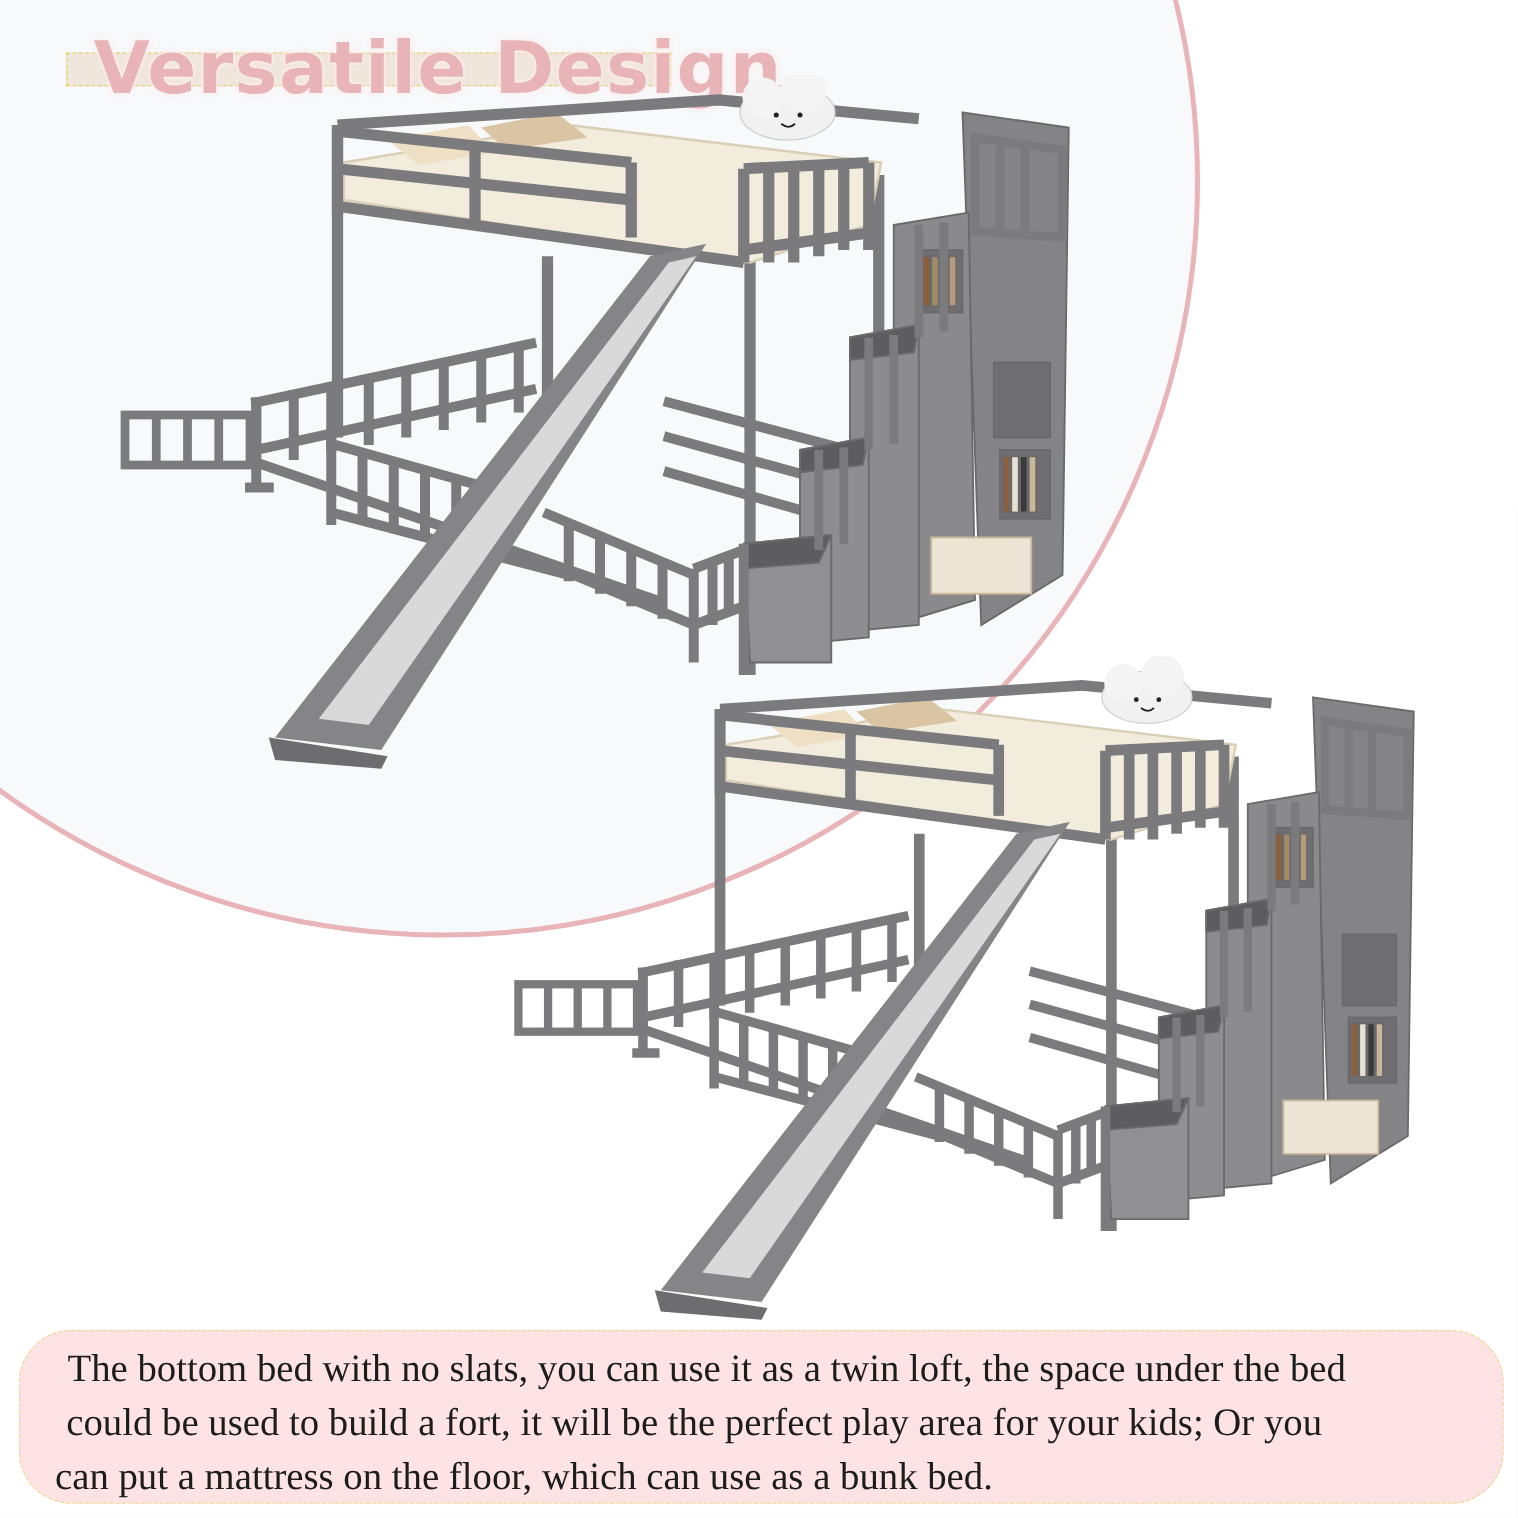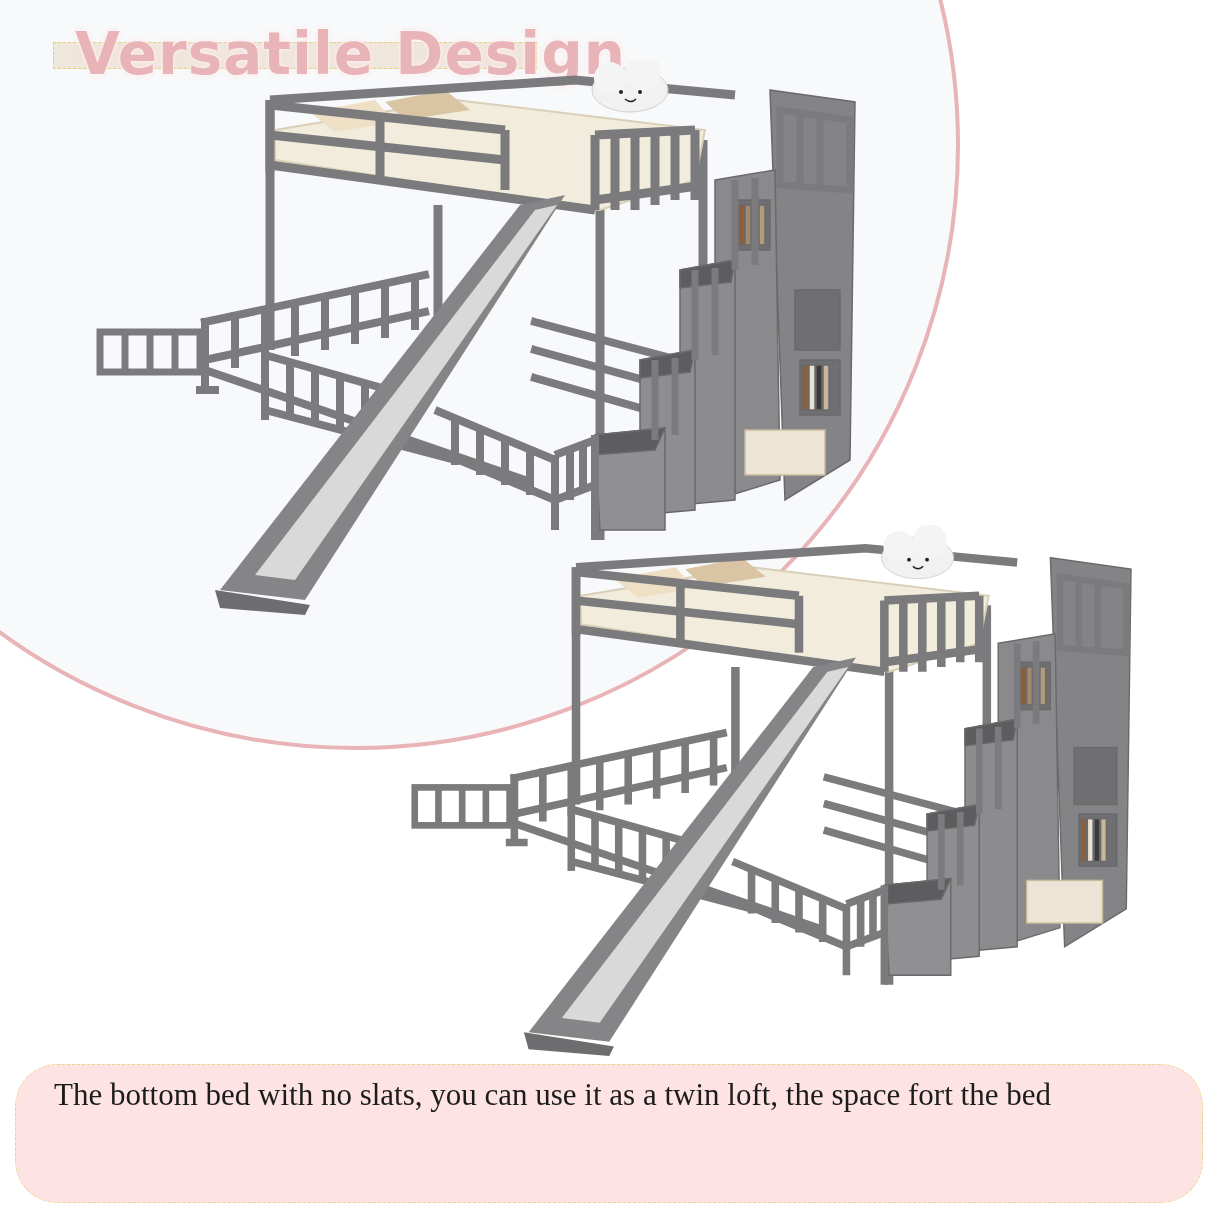--- a/index.html
+++ b/index.html
@@ -141,14 +141,16 @@
 
 <svg class="bed bed1" viewBox="0 0 780 560">
   <use href="#bunkbed"></use>
 </svg>
 
 <svg class="bed bed2" viewBox="0 0 780 560">
   <use href="#bunkbed"></use>
 </svg>
 
 <div class="caption">
-  <div class="caption-line l1">The bottom bed with no slats, you can use it as a twin loft, the space fort the bed</div>
+  <div class="caption-line l1">The bottom bed with no slats, you can use it as a twin loft, the space under the bed</div>
+  <div class="caption-line l2">could be used to build a fort, it will be the perfect play area for your kids; Or you</div>
+  <div class="caption-line l3">can put a mattress on the floor, which can use as a bunk bed.</div>
 </div>
 
 </body></html>

